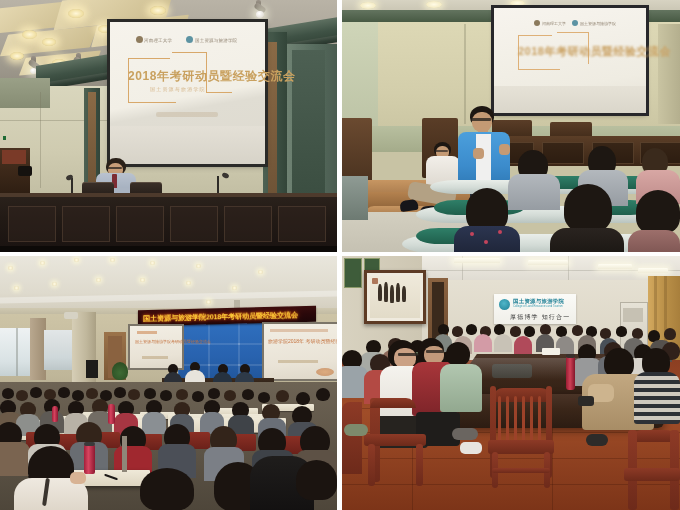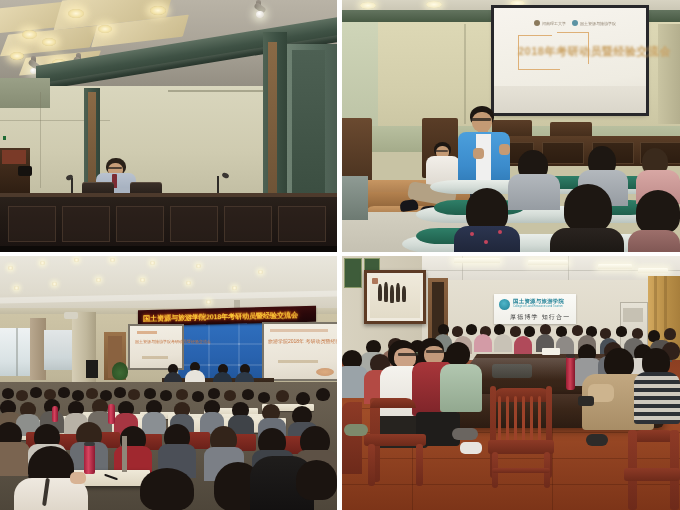--- a/index.html
+++ b/index.html
@@ -198,20 +198,39 @@
     <div class="abs wall-seam" style="left:96px;top:96px;width:1px;height:92px;"></div>
 
     <div class="abs pillar" style="left:84px;top:88px;width:16px;height:104px;"></div>
     <div class="abs door" style="left:88px;top:92px;width:8px;height:98px;"></div>
     <div class="abs pillar" style="left:263px;top:32px;width:24px;height:170px;"></div>
     <div class="abs door" style="left:268px;top:42px;width:9px;height:156px;"></div>
     <div class="abs pillar" style="left:287px;top:44px;width:50px;height:158px;filter:brightness(1.35) saturate(.75);"></div>
     <div class="abs" style="left:292px;top:50px;width:33px;height:146px;background:linear-gradient(180deg,#4d6053,#3b4e41);"></div>
     <div class="abs" style="left:168px;top:90px;width:96px;height:2px;background:rgba(110,108,85,.45);"></div>
 
+    <div class="abs screen" style="left:110px;top:22px;width:155px;height:142px;">
+
+      <div class="abs slide-logo" style="left:34px;top:16px;font-size:4.5px;letter-spacing:.2px;">河南理工大学</div>
+      <div class="abs" style="left:26px;top:14px;width:7px;height:7px;border-radius:50%;background:#8e7b5d;"></div>
+      <div class="abs" style="left:76px;top:14px;width:7px;height:7px;border-radius:50%;background:#5d93a2;"></div>
+      <div class="abs slide-logo" style="left:85px;top:16px;font-size:4.5px;letter-spacing:.2px;">国土资源与旅游学院</div>
+
+      <div class="abs slide-rule" style="left:18px;top:36px;width:42px;height:1px;border-width:1px 0 0 0;"></div>
+      <div class="abs slide-rule" style="left:18px;top:36px;width:1px;height:44px;border-width:0 0 0 1px;"></div>
+      <div class="abs slide-rule" style="left:96px;top:30px;width:1px;height:40px;border-width:0 0 0 1px;"></div>
+      <div class="abs slide-rule" style="left:62px;top:30px;width:35px;height:1px;border-width:1px 0 0 0;"></div>
+      <div class="abs slide-rule" style="left:18px;top:80px;width:48px;height:1px;border-width:1px 0 0 0;"></div>
+      <div class="abs slide-rule" style="left:96px;top:70px;width:26px;height:1px;border-width:1px 0 0 0;"></div>
+
+      <div class="abs slide-title blur1" style="left:18px;top:46px;font-size:12px;letter-spacing:.6px;">2018年考研动员暨经验交流会</div>
+      <div class="abs slide-sub blur1" style="left:40px;top:64px;font-size:5px;letter-spacing:1.2px;">国土资源与旅游学院</div>
+      <div class="abs" style="left:0;top:104px;width:155px;height:38px;background:linear-gradient(180deg,#e4e0d6,#d7d3c8);"></div>
+      <div class="abs" style="left:46px;top:90px;width:62px;height:5px;background:rgba(190,170,140,.35);border-radius:2px;"></div>
+    </div>
 
     <div class="abs" style="left:0;top:148px;width:30px;height:46px;background:linear-gradient(180deg,#4b3321,#2e1e12);"></div>
     <div class="abs" style="left:2px;top:150px;width:24px;height:14px;background:#7a3a28;"></div>
     <div class="abs" style="left:18px;top:166px;width:14px;height:10px;background:#15120f;border-radius:2px;"></div>
     <div class="abs" style="left:3px;top:136px;width:3px;height:4px;background:#1f6b35;"></div>
 
     <div class="abs person-head" style="left:106px;top:158px;width:20px;height:17px;"></div>
     <div class="abs person-face" style="left:108px;top:163px;width:15px;height:14px;"></div>
     <div class="abs" style="left:107px;top:167px;width:15px;height:2px;background:rgba(40,35,30,.75);border-radius:1px;"></div>
     <div class="abs person-body" style="left:96px;top:173px;width:40px;height:26px;"></div>

